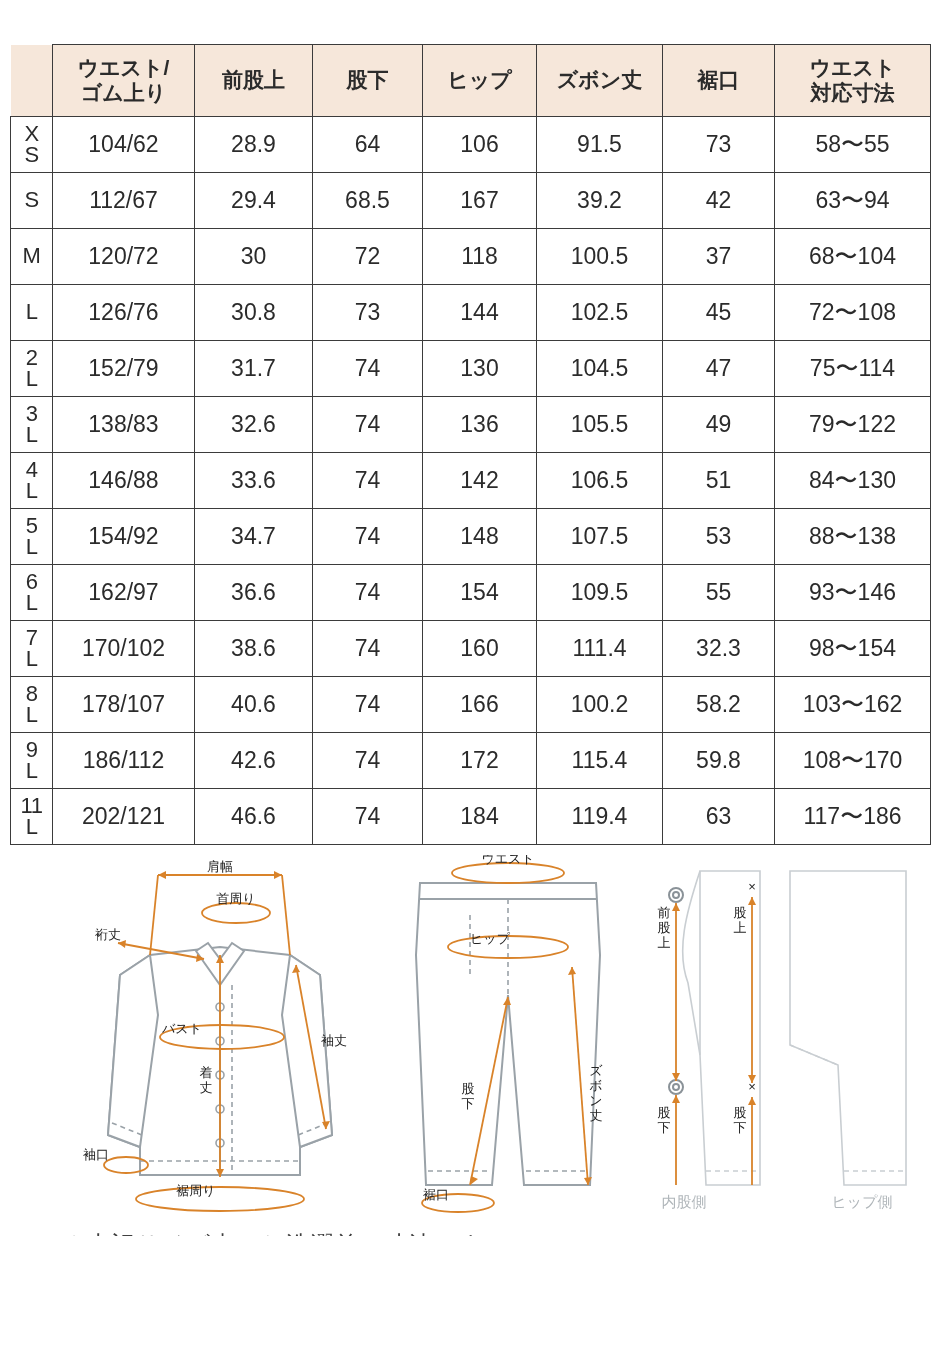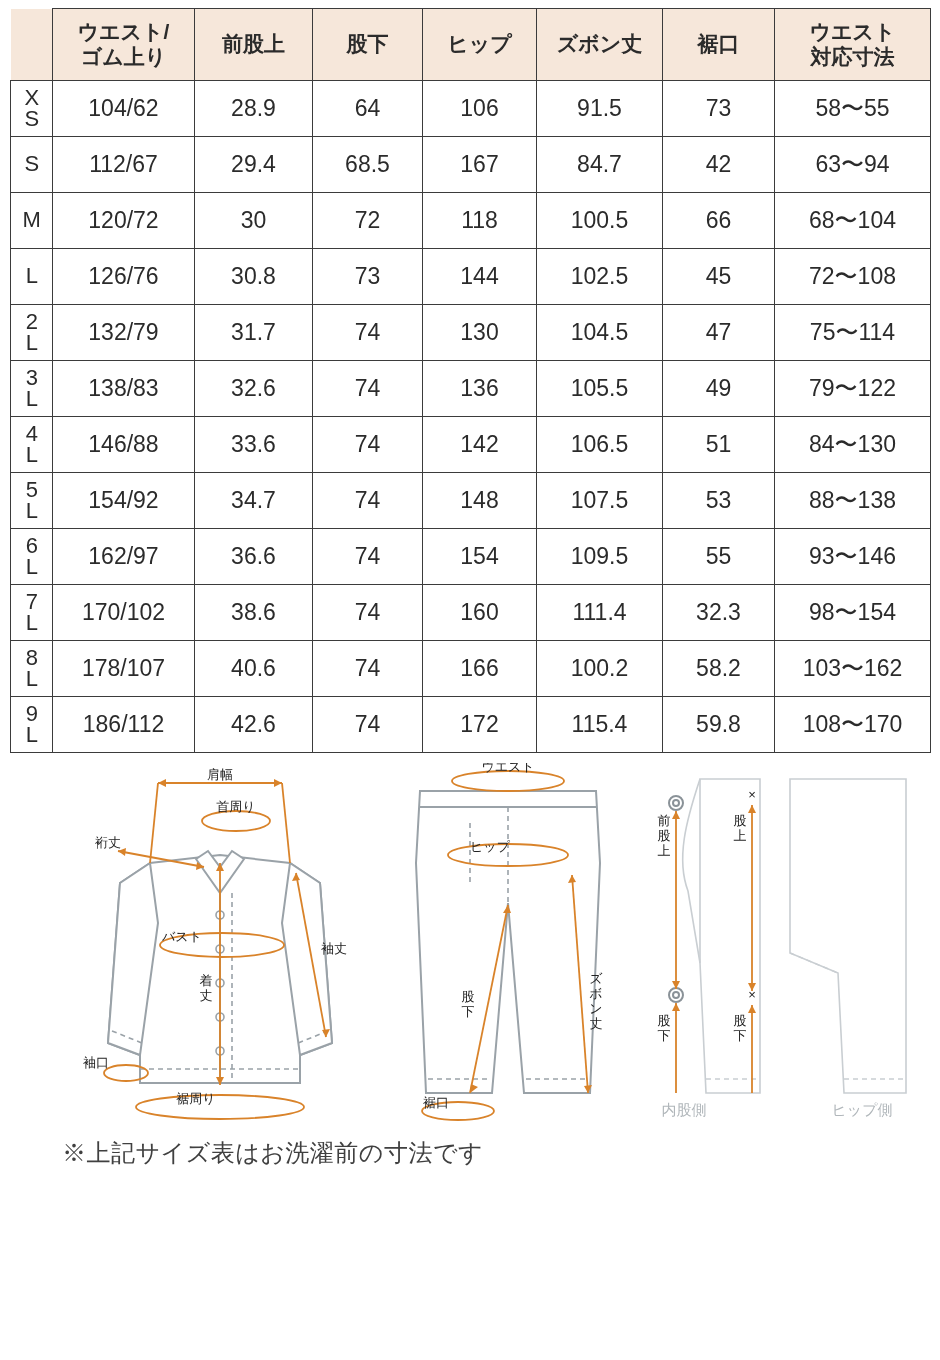--- a/index.html
+++ b/index.html
@@ -7,20 +7,21 @@
     margin: 0; padding: 0;
     width: 940px; height: 1360px;
     background: #ffffff;
     font-family: "Liberation Sans", sans-serif;
     color: #231f20;
   }
   #page {
     position: relative;
     width: 940px; height: 1200px;
     overflow: hidden;
+    margin-top: 36px;
   }
 
   
   .table-wrap {
     padding: 8px 10px 0 10px;
   }
   table.size-table {
     width: 920px;
     border-collapse: collapse;
     table-layout: fixed;
@@ -135,54 +136,54 @@
             <td>58〜55</td>
           </tr>
           <tr>
             <td class="sz">
               <span>S</span>
             </td>
             <td>112/67</td>
             <td>29.4</td>
             <td>68.5</td>
             <td>167</td>
-            <td>84.7</td>
+            <td>39.2</td>
             <td>42</td>
             <td>63〜94</td>
           </tr>
           <tr>
             <td class="sz">
               <span>M</span>
             </td>
             <td>120/72</td>
             <td>30</td>
             <td>72</td>
             <td>118</td>
             <td>100.5</td>
-            <td>66</td>
+            <td>37</td>
             <td>68〜104</td>
           </tr>
           <tr>
             <td class="sz">
               <span>L</span>
             </td>
             <td>126/76</td>
             <td>30.8</td>
             <td>73</td>
             <td>144</td>
             <td>102.5</td>
             <td>45</td>
             <td>72〜108</td>
           </tr>
           <tr>
             <td class="sz">
               <span>2</span>
               <span>L</span>
             </td>
-            <td>132/79</td>
+            <td>152/79</td>
             <td>31.7</td>
             <td>74</td>
             <td>130</td>
             <td>104.5</td>
             <td>47</td>
             <td>75〜114</td>
           </tr>
           <tr>
             <td class="sz">
               <span>3</span>
@@ -266,20 +267,33 @@
               <span>9</span>
               <span>L</span>
             </td>
             <td>186/112</td>
             <td>42.6</td>
             <td>74</td>
             <td>172</td>
             <td>115.4</td>
             <td>59.8</td>
             <td>108〜170</td>
+          </tr>
+          <tr>
+            <td class="sz">
+              <span>11</span>
+              <span>L</span>
+            </td>
+            <td>202/121</td>
+            <td>46.6</td>
+            <td>74</td>
+            <td>184</td>
+            <td>119.4</td>
+            <td>63</td>
+            <td>117〜186</td>
           </tr>
         </tbody>
     </table>
   </div>
 
   <div class="diagrams">
     <svg width="940" height="370" viewBox="0 0 940 370" xmlns="http://www.w3.org/2000/svg">
       <defs>
         <style>
           .ln { fill:none; stroke:#9aa2a8; stroke-width:2; }

